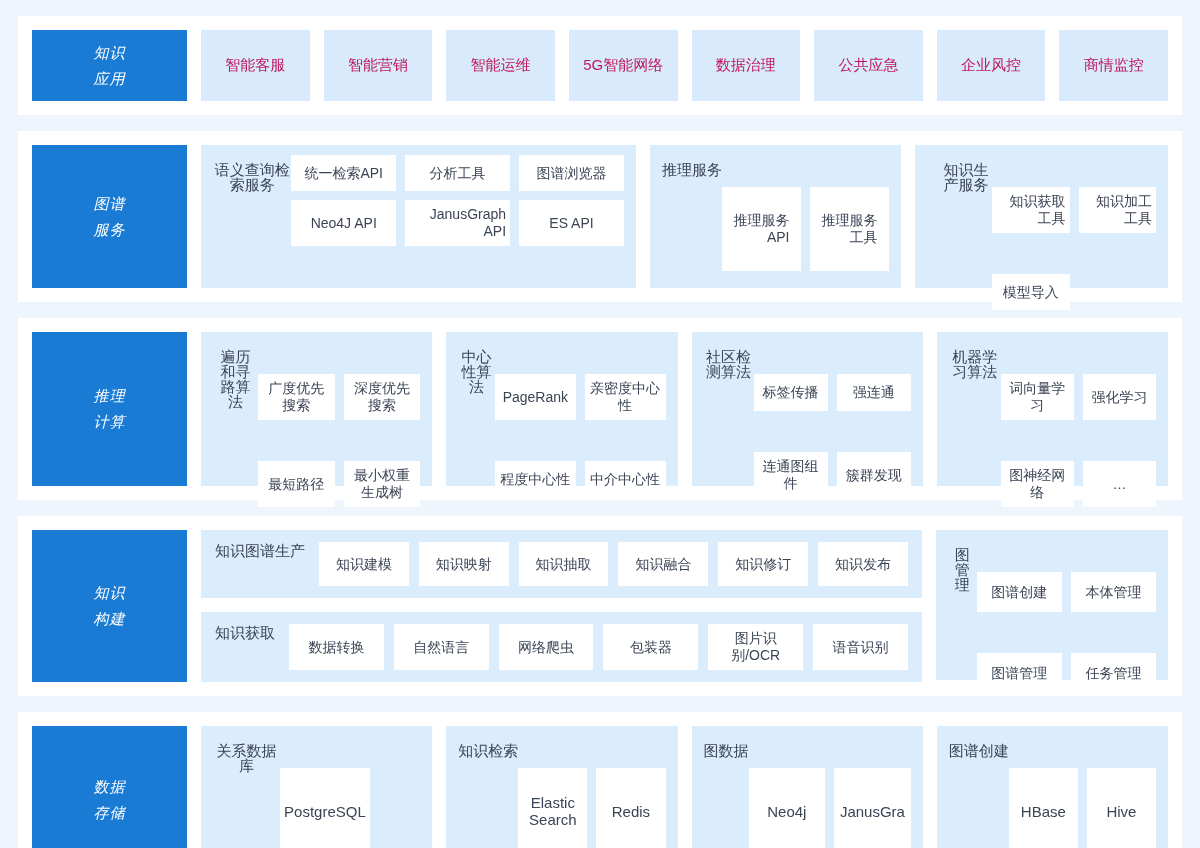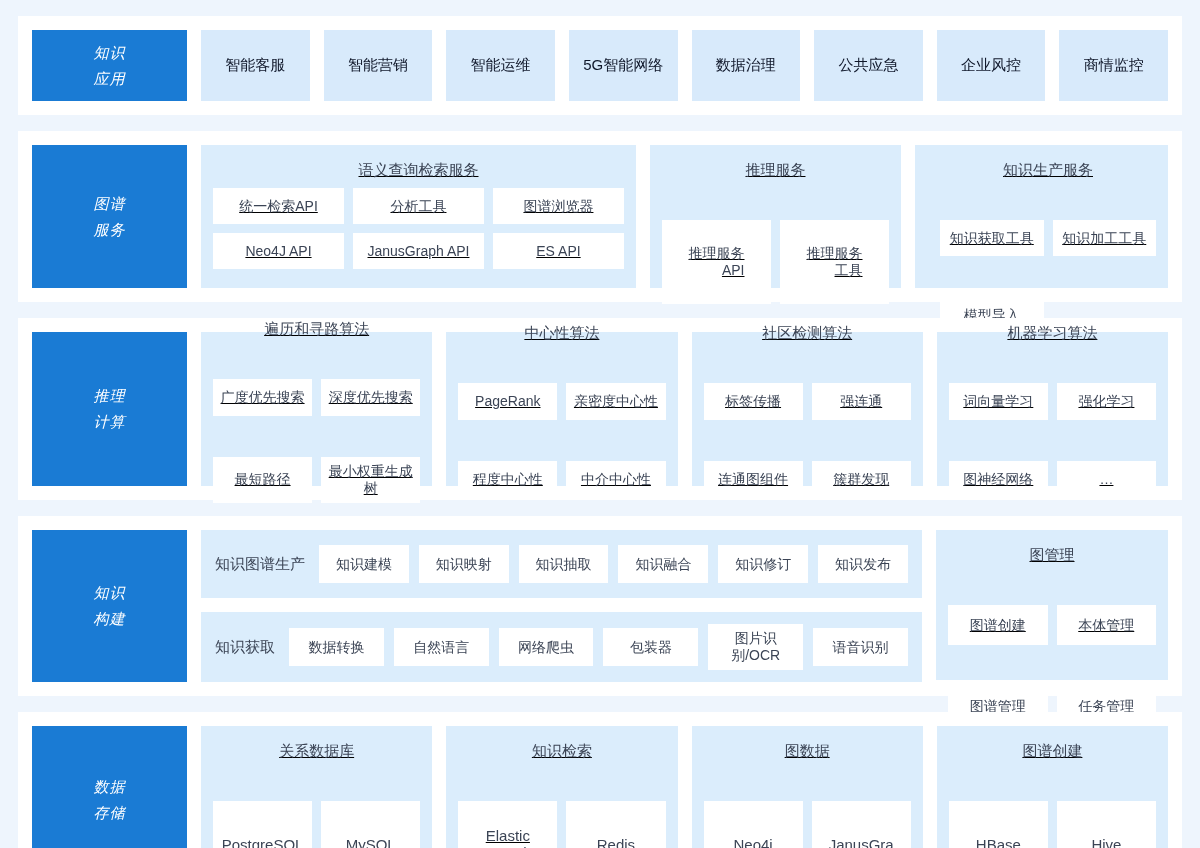--- a/index.html
+++ b/index.html
@@ -49,37 +49,36 @@
   .layer-label span { display: block; }
 
   
   .layer-body { flex: 1 1 auto; display: flex; gap: 14px; min-width: 0; }
 
   
   .chip-row { display: flex; gap: 14px; flex: 1 1 auto; }
   .chip {
     flex: 1 1 0;
     background: #d8eafb;
-    color: #0f172a;
+    color: #be185d;
     display: flex;
     align-items: center;
     justify-content: center;
     font-size: 15px;
     min-height: 71px;
     text-align: center;
   }
 
   
   .group {
     background: #dbedfc;
     padding: 10px 12px 12px;
     display: flex;
-    flex-direction: column;
+    flex-direction: row;
     min-width: 0;
-    text-decoration: underline;
   }
   .group-title {
     text-align: center;
     font-size: 15px;
     color: #3b4455;
     padding: 7px 0 11px;
     line-height: 1;
   }
   .tiles {
     display: flex;
@@ -117,21 +116,20 @@
 
   
   .row3 .group { flex: 1 1 0; height: 154px; justify-content: center; }
   .row3 .tile  { min-height: 37px; font-size: 14px; }
 
   
   .row4 .left-stack { flex: 1 1 auto; display: flex; flex-direction: column; gap: 14px; min-width: 0; }
   .stripe {
     background: #dbedfc;
     display: flex;
-    align-items: center;
     gap: 10px;
     padding: 12px 14px;
     min-height: 68px;
   }
   .stripe-title {
     flex: 0 0 auto;
     font-size: 15px;
     color: #3b4455;
     padding-right: 4px;
     white-space: nowrap;

